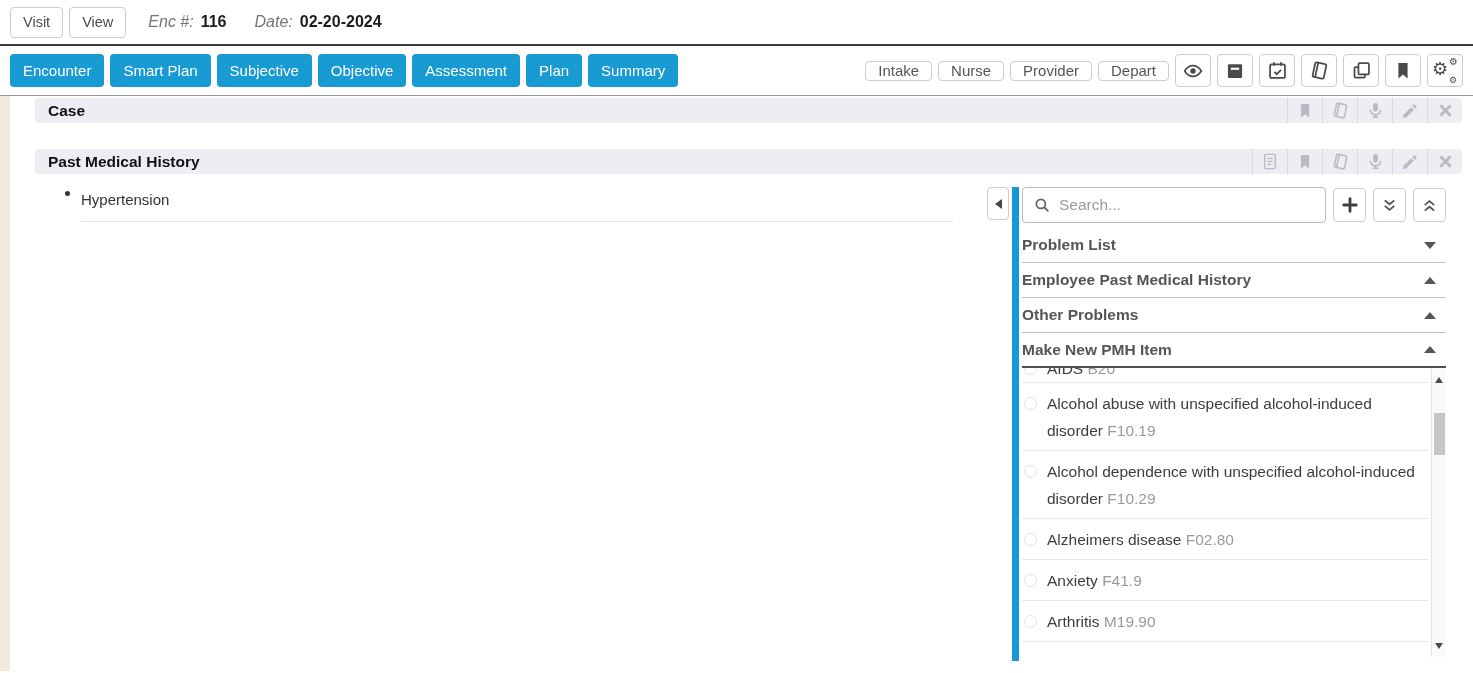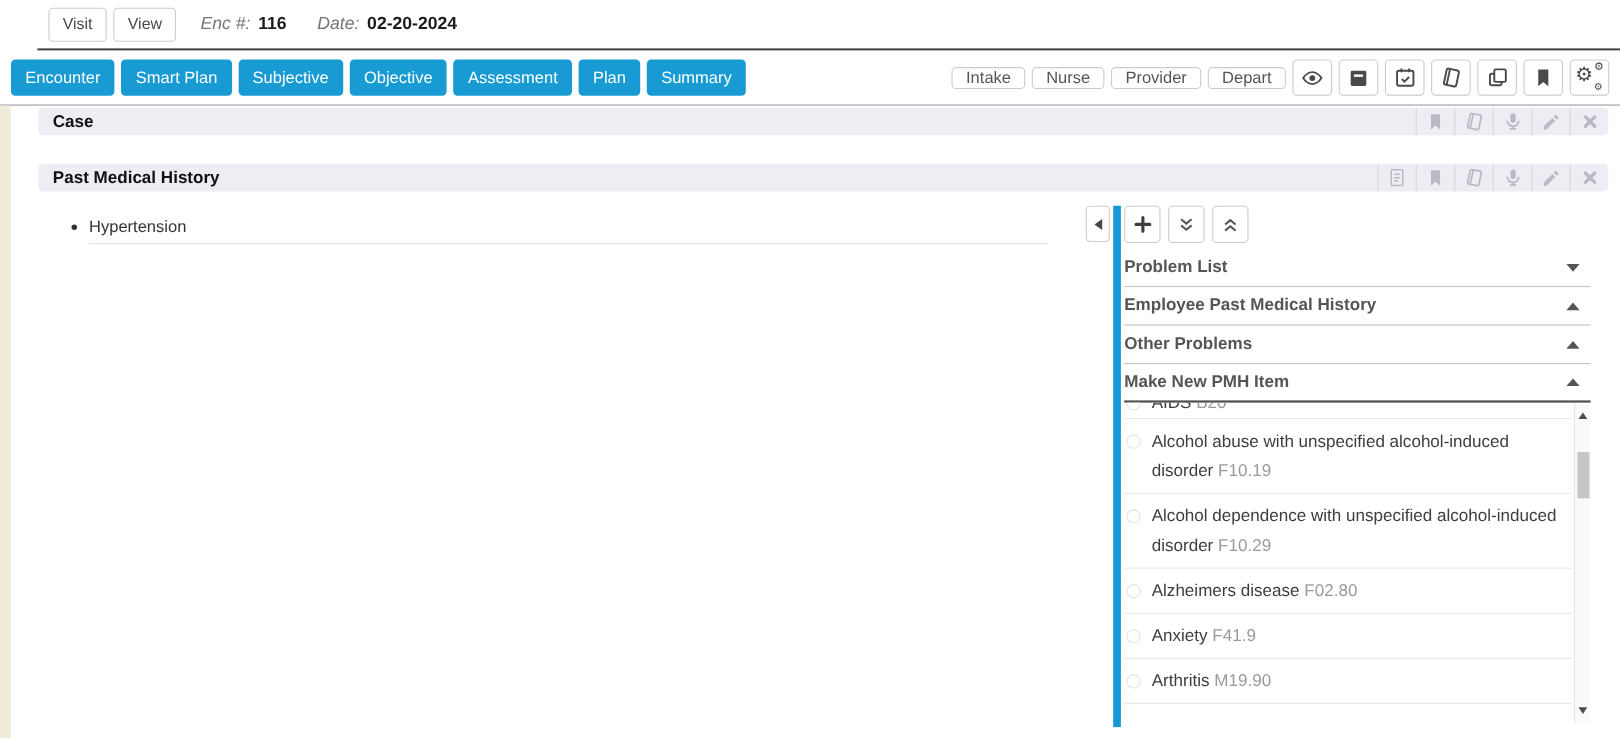--- a/index.html
+++ b/index.html
@@ -1,19 +1,19 @@
 <!DOCTYPE html>
 <html><head>
 <meta charset="utf-8">
 <style>
   * { margin:0; padding:0; box-sizing:border-box; }
   html,body { width:1473px; height:673px; background:#fff; font-family:"Liberation Sans", sans-serif; overflow:hidden; }
 
   
-  .top-row { height:46px; border-bottom:2px solid #3e3e42; display:flex; align-items:center; padding:0 10px; gap:6px; background:#fff;margin-left:34px; }
+  .top-row { height:46px; border-bottom:2px solid #3e3e42; display:flex; align-items:center; padding:0 10px; gap:6px; background:#fff; }
   .btn-plain { background:#fff; border:1px solid #ccc; border-radius:4px; height:31px; padding:0 12px; font-size:14.5px; color:#4a4a4a; cursor:pointer; font-family:inherit; }
   .enc-group { margin-left:16px; font-size:16px; display:flex; gap:7px; align-items:center; }
   .lbl-gray { color:#757575;font-style:italic; }
   .val-dark { color:#1c1c1c;font-weight:bold; }
   .gap-lg { width:14px; }
 
   
   .toolbar-row { height:50px; border-bottom:1px solid #9b9b9f; display:flex; align-items:center; padding:0 10px; background:#fff;justify-content:space-between; }
   .nav-group { display:flex; gap:6px; }
   .btn-blue { background:#189ad3; color:#fff; border:none; border-radius:4px; height:33px; padding:0 13px; font-size:15px; cursor:pointer; font-family:inherit; }
@@ -32,21 +32,21 @@
 
   .section-bar { height:25px; background:#ededf3; border-radius:4px; display:flex; align-items:center; padding-left:13px; flex:none; }
   .section-title { font-size:15.5px; font-weight:bold; color:#111; }
   .section-actions { margin-left:auto; display:flex; height:100%; align-items:stretch; }
   .action-cell { width:35px; display:flex; align-items:center; justify-content:center; border-left:1px solid #d8d8e1; color:#b9bac3; cursor:pointer; }
   .case-bar { margin-bottom:26px; }
 
   
   .split { display:flex; flex:1; padding-top:13px; padding-bottom:10px; min-height:0; }
   .doc-area { flex:1; padding:4px 34px 0 30px; min-width:0; }
-  .doc-item { display:flex; align-items:center; gap:11px; height:30px; font-size:15px; color:#333; }
+  .doc-item { display:flex; gap:11px; height:30px; font-size:15px; color:#333; }
   .bullet-dot { width:5px; height:5px; border-radius:50%; background:#333; flex:none; }
   .doc-rule { border-bottom:1px solid #e0e0e0; margin-left:16px; }
 
   .collapse-btn { width:22px; height:33px; border:1px solid #ccc; border-radius:4px; background:#fff; display:flex; align-items:center; justify-content:center; margin-right:3px; flex:none; cursor:pointer; }
   .tri-left { width:0; height:0; border-top:5px solid transparent; border-bottom:5px solid transparent; border-right:7px solid #474747; }
 
   .panel { width:434px; margin-right:16px; display:flex; flex:none; }
   .panel-strip { width:7px; background:#1897d5; flex:none; }
   .panel-body { flex:1; padding-left:3px; display:flex; flex-direction:column; min-height:0; }
 
@@ -291,20 +291,29 @@
 
       <button class="collapse-btn">
         <span class="tri-left"></span>
       </button>
 
       <div class="panel">
         <div class="panel-strip"></div>
         <div class="panel-body">
 
           <div class="panel-top">
+            <div class="search-box">
+              <span>
+                  <svg width="18" height="18" viewBox="0 0 24 24" fill="none" stroke="currentColor" stroke-width="2.4">
+                    <circle cx="10.5" cy="10.5" r="6"></circle>
+                    <line x1="15" y1="15" x2="20.5" y2="20.5"></line>
+                  </svg>
+                </span>
+              <input class="search-input" type="text" placeholder="Search..." style="">
+            </div>
             <button class="panel-btn">
               <span>
                   <svg width="20" height="20" viewBox="0 0 24 24">
                     <path d="M12 4.5v15M4.5 12h15" stroke="#3d3d3d" stroke-width="3.4" stroke-linecap="round"></path>
                   </svg>
                 </span>
             </button>
             <button class="panel-btn">
               <span>
                   <svg width="19" height="19" viewBox="0 0 24 24" fill="none" stroke="#555" stroke-width="2.3">

